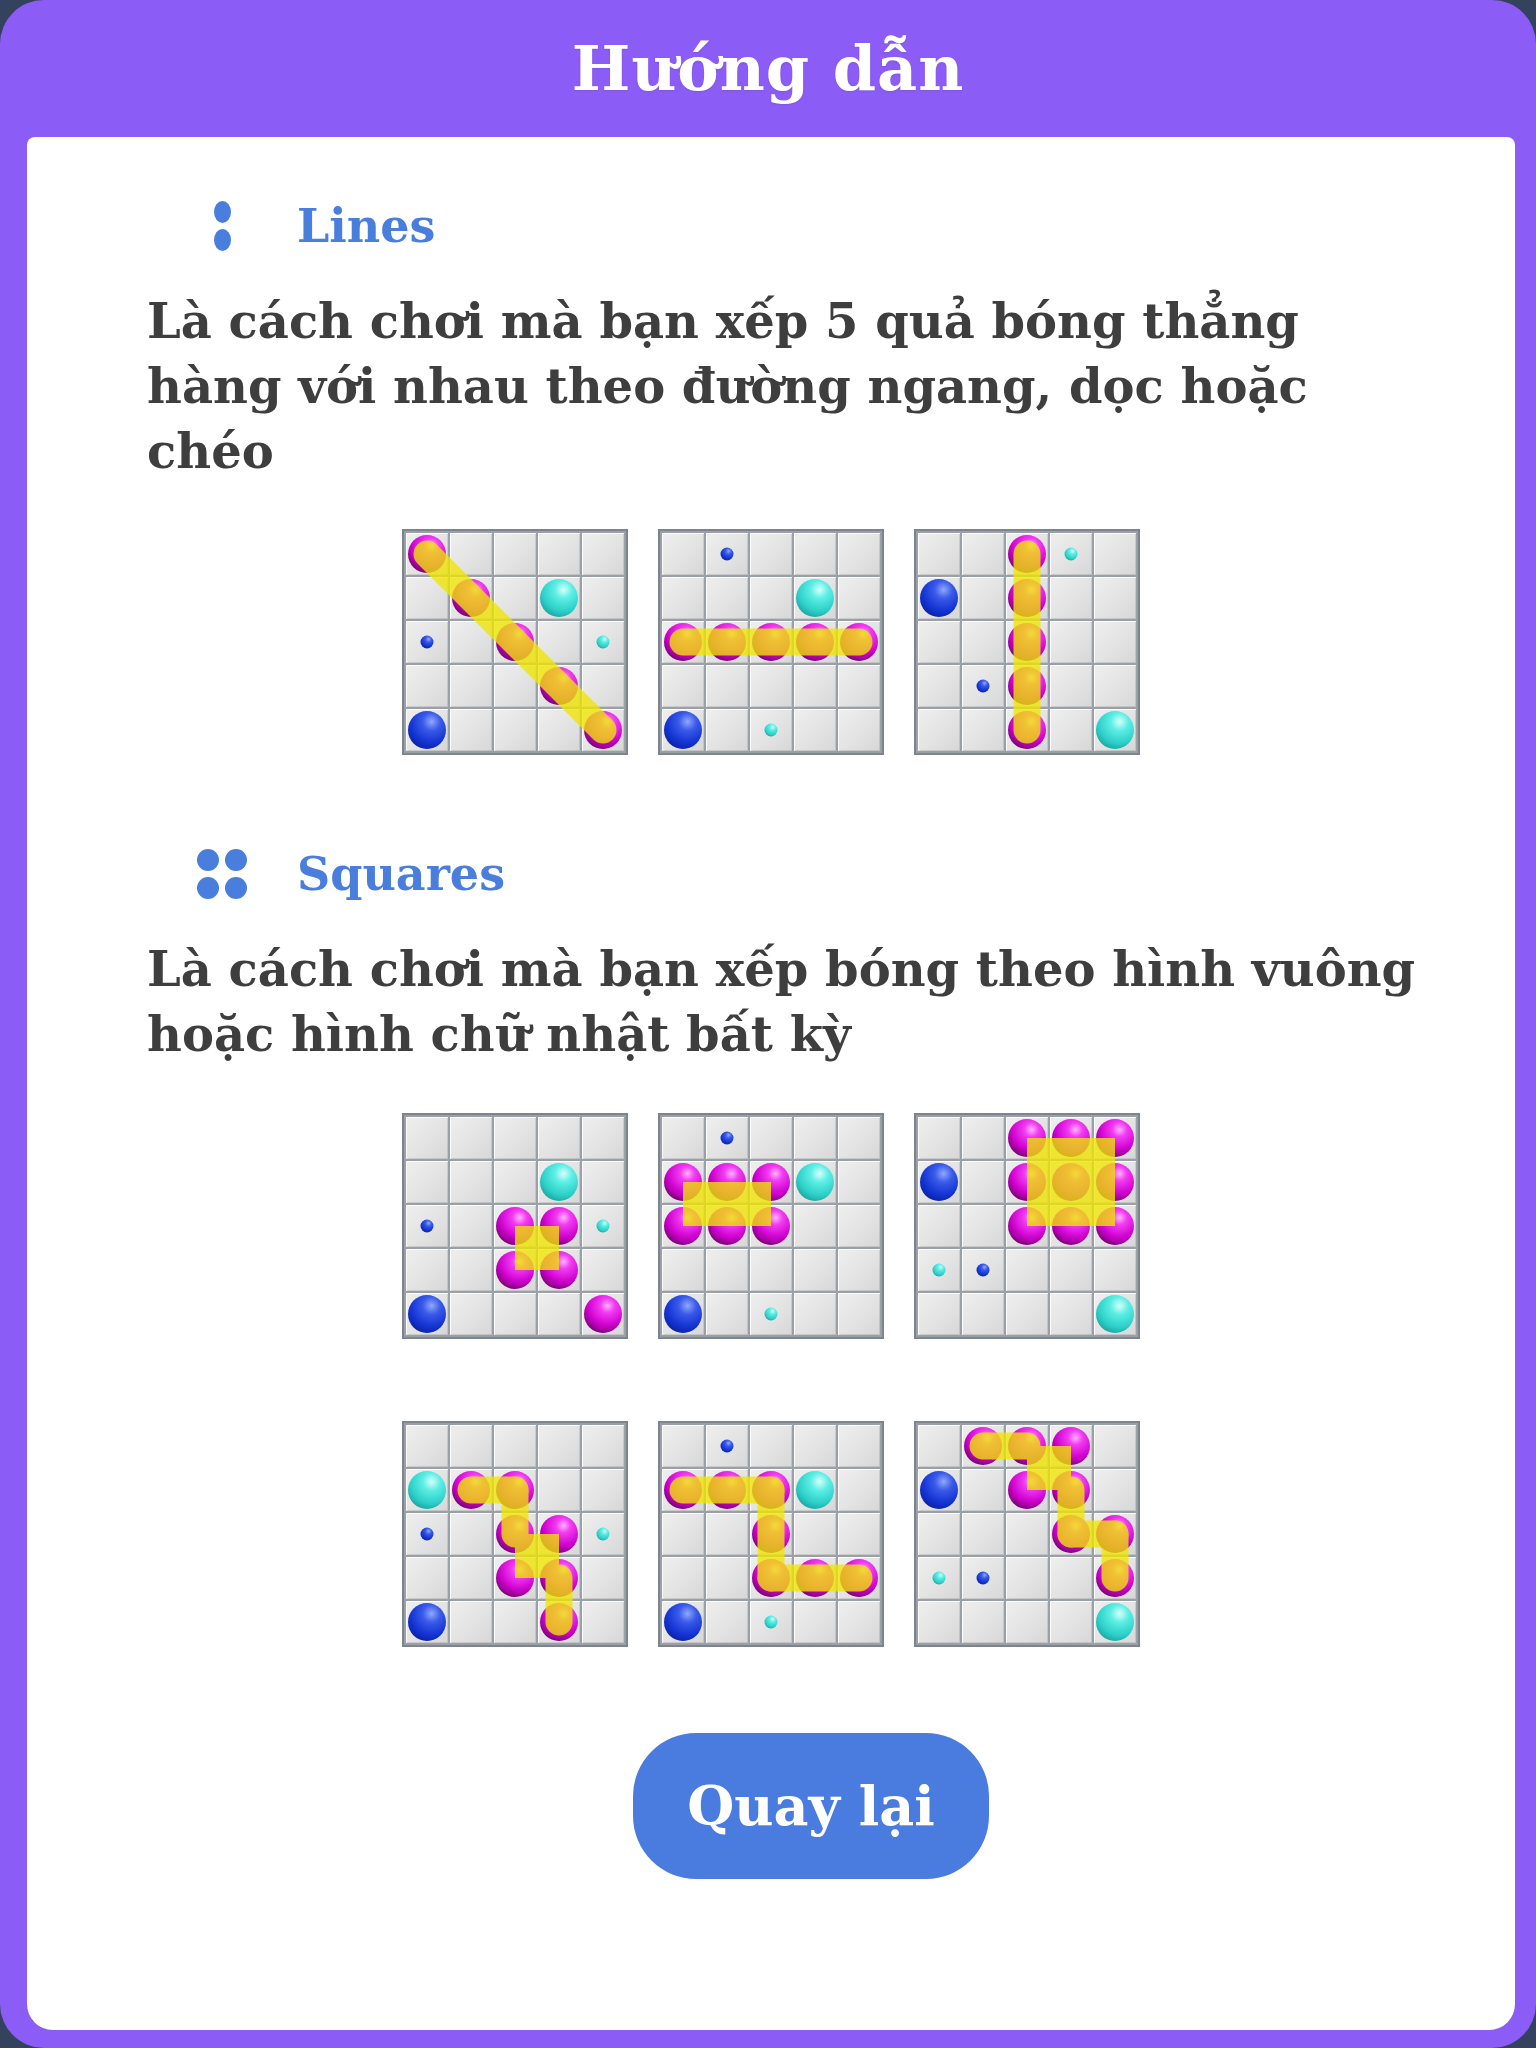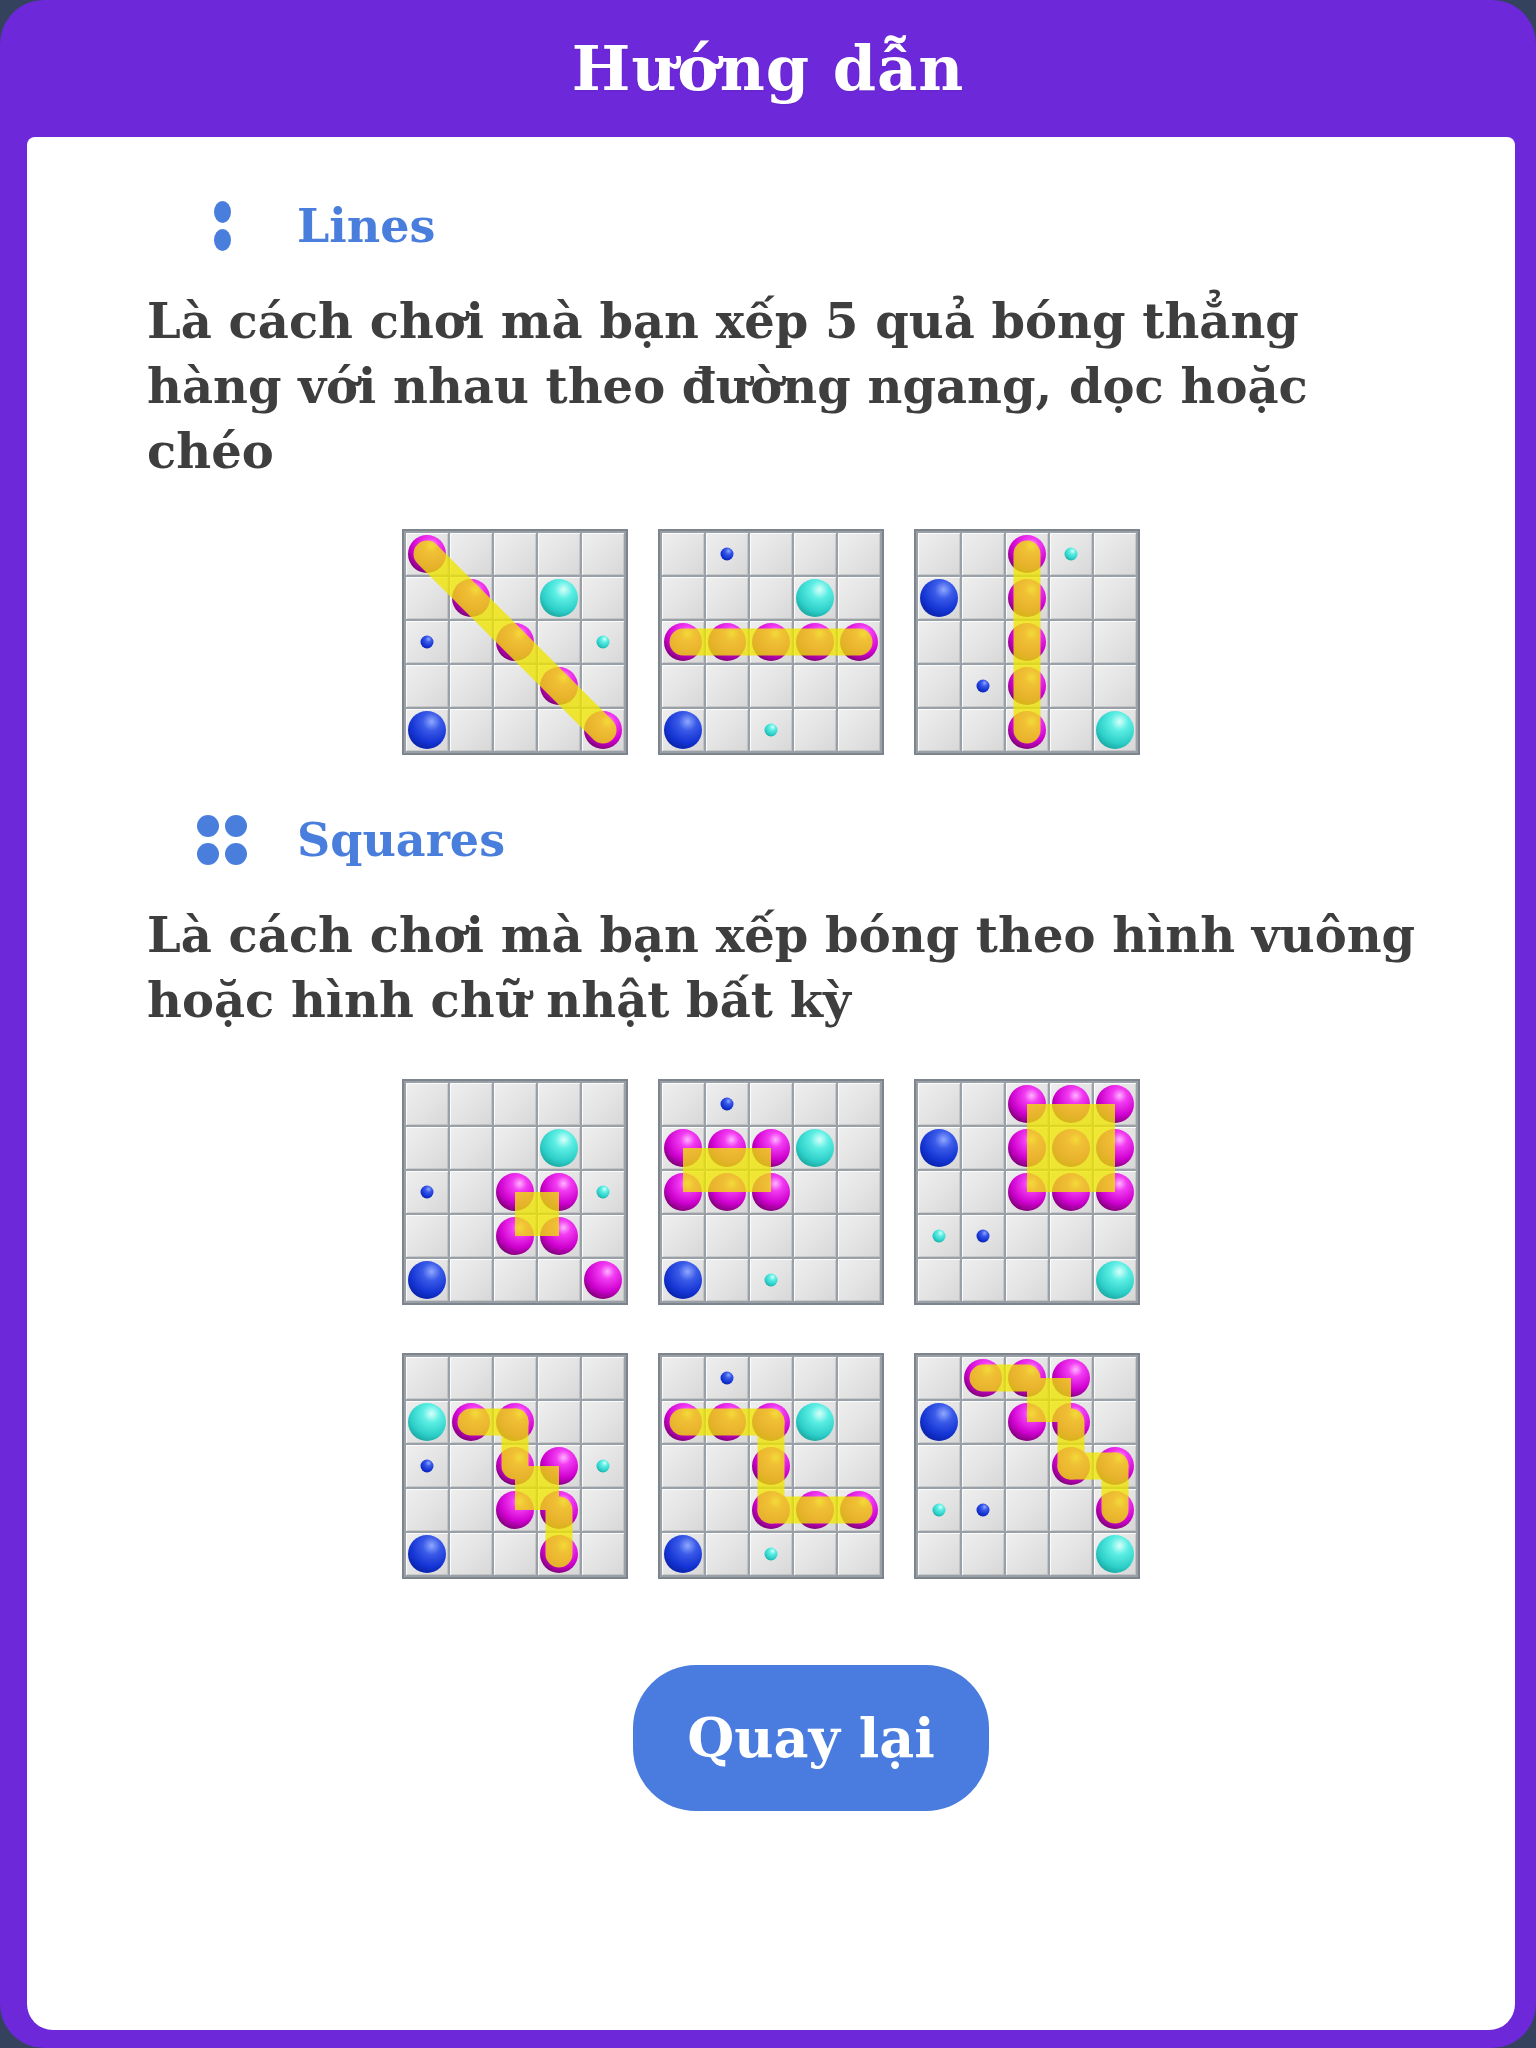--- a/index.html
+++ b/index.html
@@ -4,36 +4,36 @@
 <style>
   html,body{margin:0;padding:0;}
   body{
     width:1536px;height:2048px;position:relative;
     background:#35425e;
     font-family:"DejaVu Serif","Liberation Serif",serif;
     overflow:hidden;
   }
   .modal{
     position:absolute;inset:0;
-    background:#6d28d9;
+    background:#8b5cf6;
     border-radius:44px;
   }
   .header{height:137px;display:flex;align-items:center;justify-content:center;}
   .header-title{
     color:#ffffff;font-size:62px;font-weight:bold;letter-spacing:1px;
     text-shadow:0 1px 2px rgba(0,0,0,0.08);
   }
   .panel{
     position:absolute;left:27px;right:21px;top:137px;bottom:18px;
     background:#ffffff;
     border-radius:8px 8px 26px 26px;
     overflow:hidden;
   }
   .content{padding:52px 40px 0 120px;}
-  .section{margin-bottom:48px;}
+  .section{margin-bottom:82px;}
   .section-head{display:flex;align-items:center;min-height:74px;}
   .icon-box{width:150px;display:flex;justify-content:center;align-items:center;}
   .section-title{color:#4a7edd;font-size:46px;font-weight:bold;}
   .section-desc{
     margin-top:26px;max-width:1300px;
     color:#3e3e3e;font-size:48px;font-weight:bold;line-height:1.35;
   }
   .boards{display:flex;justify-content:center;gap:30px;margin-top:46px;margin-right:80px;}
 
   

